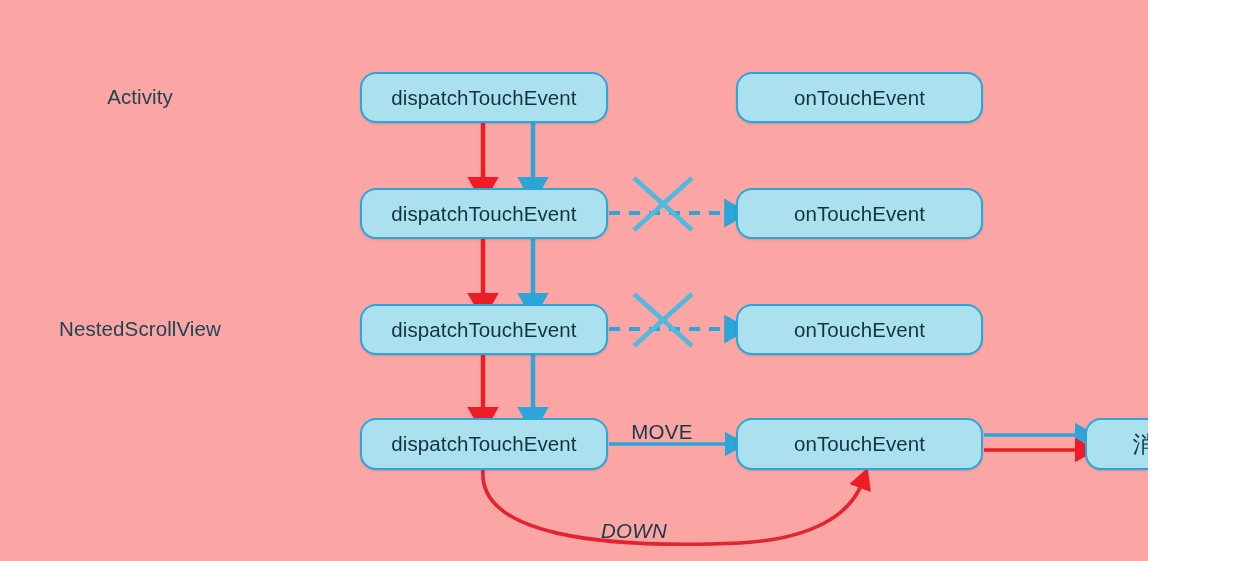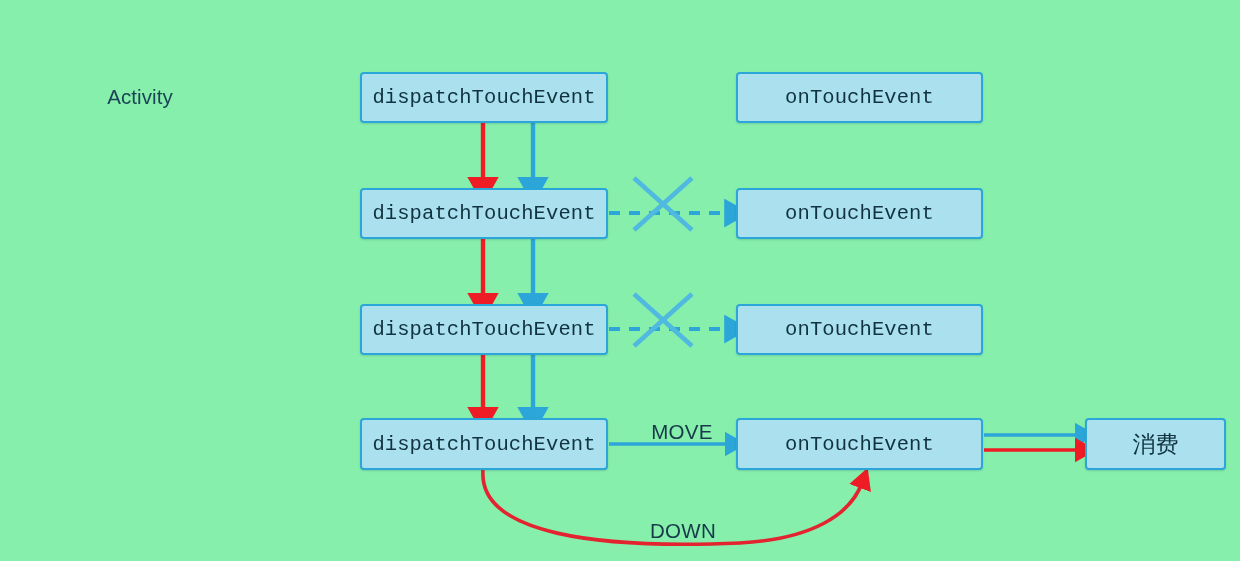--- a/index.html
+++ b/index.html
@@ -5,23 +5,23 @@
   html, body {
     margin: 0;
     padding: 0;
     background: #ffffff;
   }
   body {
     font-family: "Liberation Sans", sans-serif;
   }
   #canvas {
     position: relative;
-    width: 1240px;
+    width: 1148px;
     height: 561px;
-    background: #86efac;
+    background: #fca5a5;
     overflow: hidden;
   }
   #diagram-svg {
     position: absolute;
     left: 0;
     top: 0;
     width: 1240px;
     height: 561px;
   }
   .row-label {
@@ -31,42 +31,40 @@
     color: #1b4455;
     letter-spacing: 0.1px;
     white-space: nowrap;
     transform: translate(-50%, -50%);
   }
   .node-box {
     position: absolute;
     box-sizing: border-box;
     background: #abe0ef;
     border: 2.4px solid #2ca6d8;
-    border-radius: 4px;
+    border-radius: 16px;
     display: flex;
     align-items: center;
     justify-content: center;
     color: #11333f;
     font-size: 20.5px;
     letter-spacing: 0.1px;
     white-space: nowrap;
     box-shadow: 0 1px 2px rgba(30,60,80,0.18);
-    font-family: Liberation Mono, monospace;
   }
   .node-box.cjk {
     font-size: 23px;
   }
   .edge-label {
     position: absolute;
     font-size: 20.5px;
     color: #17394a;
     white-space: nowrap;
     transform: translate(-50%, -50%);
     letter-spacing: 0.3px;
-    margin-left: 20px;
   }
 </style>
 </head>
 <body>
 
 <div id="canvas">
 
   <svg id="diagram-svg" viewBox="0 0 1240 561" xmlns="http://www.w3.org/2000/svg">
     <defs>
       <marker id="arrow-blue" markerWidth="9" markerHeight="9" refX="1.2" refY="3.6" orient="auto" markerUnits="strokeWidth">
@@ -107,31 +105,32 @@
 
     <line x1="609" y1="444" x2="729" y2="444" stroke="#2ca6d8" stroke-width="3.4" marker-end="url(#arrow-blue)"></line>
 
     <line x1="984" y1="435" x2="1079" y2="435" stroke="#2ca6d8" stroke-width="3.4" marker-end="url(#arrow-blue)"></line>
     <line x1="984" y1="450" x2="1079" y2="450" stroke="#ee1c25" stroke-width="3.4" marker-end="url(#arrow-red)"></line>
 
     <path d="M 483 470 C 478 535, 600 549, 740 543 C 812 539, 850 515, 862 483" fill="none" stroke="#e32430" stroke-width="3.6" marker-end="url(#arrow-red-big)"></path>
   </svg>
 
   <div class="row-label" style="left:140px; top:97px;">Activity</div>
+  <div class="row-label" style="left:140px; top:329px;">NestedScrollView</div>
 
   <div class="node-box" style="left:360px; top:72px; width:248px; height:51px;">dispatchTouchEvent</div>
   <div class="node-box" style="left:736px; top:72px; width:247px; height:51px;">onTouchEvent</div>
 
   <div class="node-box" style="left:360px; top:188px; width:248px; height:51px;">dispatchTouchEvent</div>
   <div class="node-box" style="left:736px; top:188px; width:247px; height:51px;">onTouchEvent</div>
 
   <div class="node-box" style="left:360px; top:304px; width:248px; height:51px;">dispatchTouchEvent</div>
   <div class="node-box" style="left:736px; top:304px; width:247px; height:51px;">onTouchEvent</div>
 
   <div class="node-box" style="left:360px; top:418px; width:248px; height:52px;">dispatchTouchEvent</div>
   <div class="node-box" style="left:736px; top:418px; width:247px; height:52px;">onTouchEvent</div>
 
   <div class="node-box cjk" style="left:1085px; top:418px; width:141px; height:52px;">消费</div>
 
   <div class="edge-label" style="left:662px; top:432px;">MOVE</div>
-  <div class="edge-label" style="left:663px; top:531px;">DOWN</div>
+  <div class="edge-label" style="left:634px; top:531px;font-style:italic;">DOWN</div>
 
 </div>
 
 </body></html>

